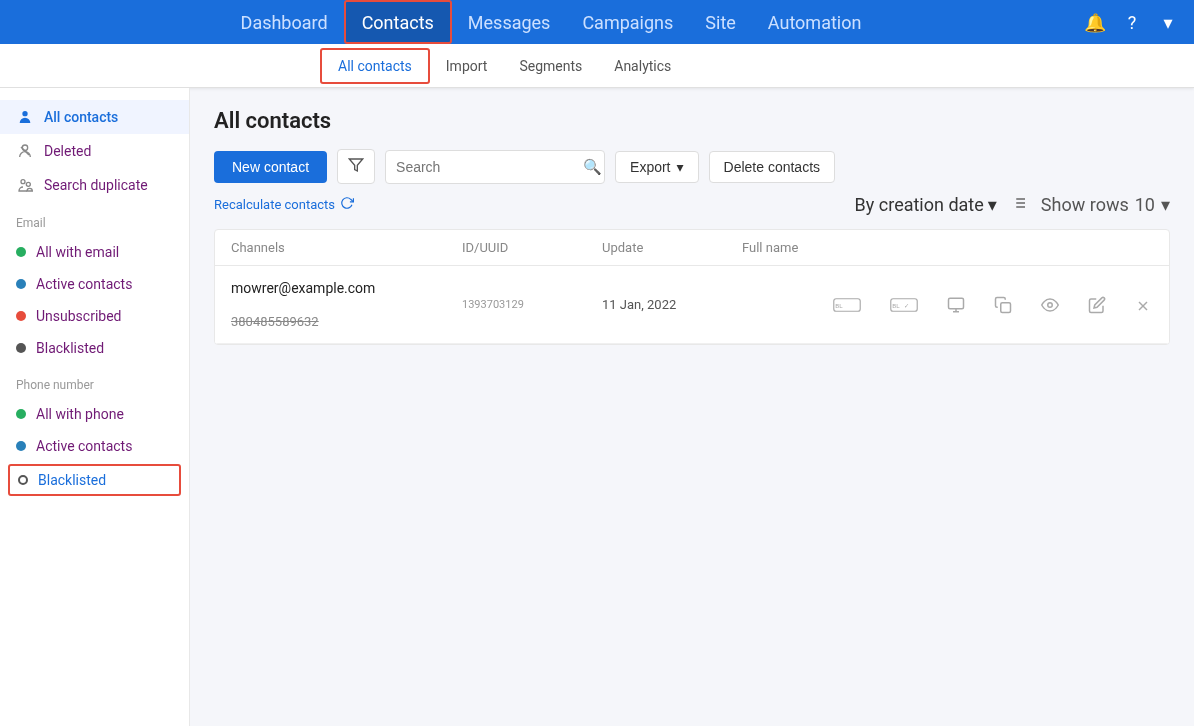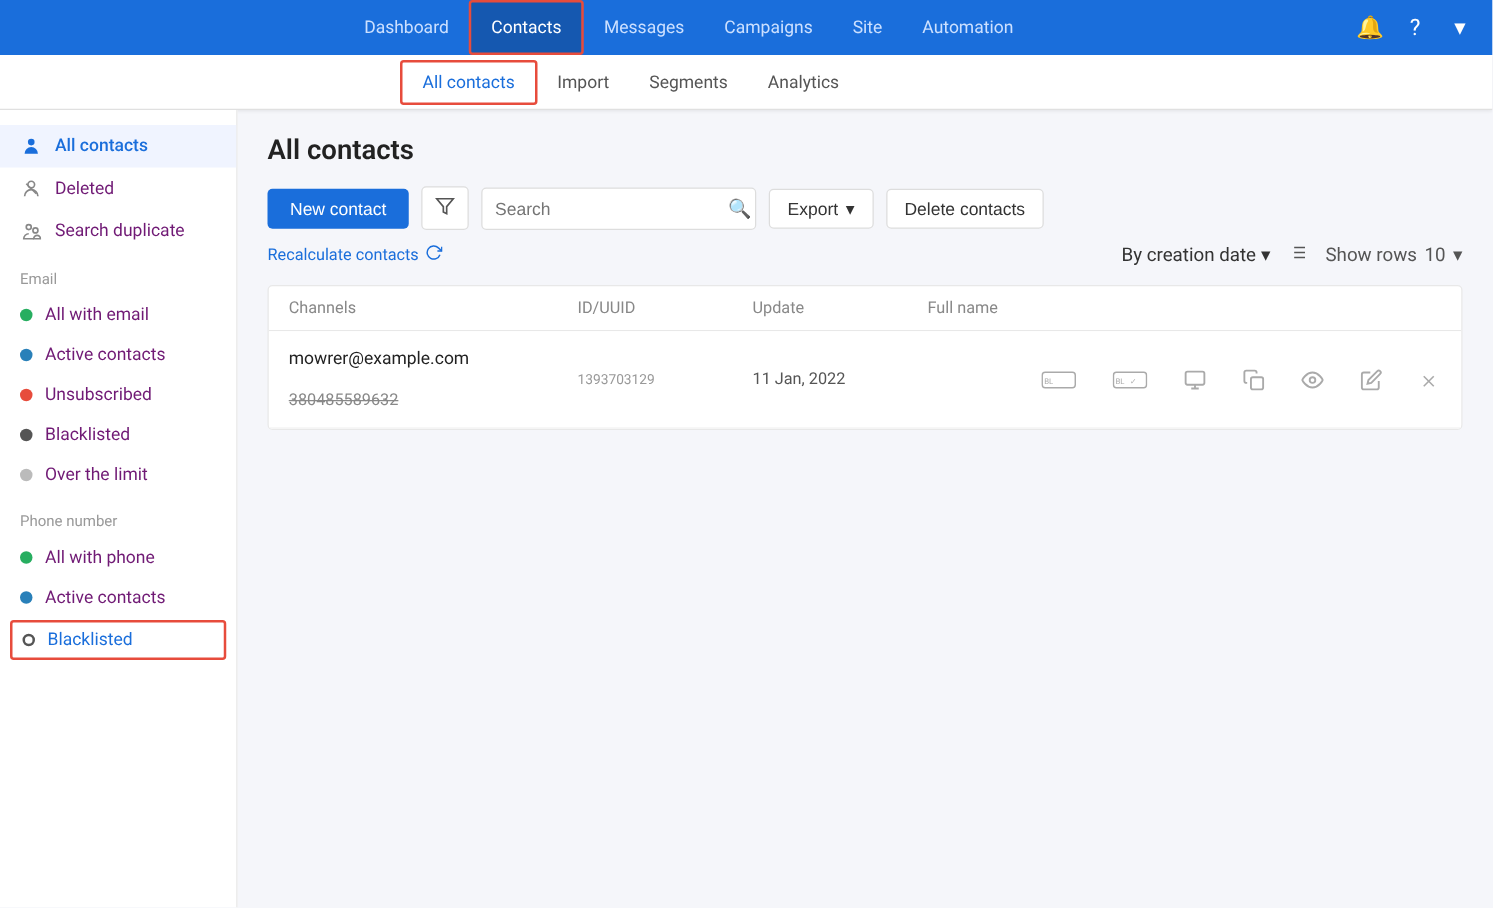--- a/index.html
+++ b/index.html
@@ -21,21 +21,21 @@
       flex: 1;
       justify-content: center;
     }
     .top-nav-link {
       color: #cce0ff;
       text-decoration: none;
       padding: 0 16px;
       height: 44px;
       display: flex;
       align-items: center;
-      font-size: 14px;
+      font-size: 18px;
       cursor: pointer;
     }
     .top-nav-link.active {
       background: #1558b0;
       color: #fff;
       border: 2px solid #e74c3c;
       border-radius: 3px;
     }
     .top-nav-right {
       display: flex;
@@ -224,21 +224,21 @@
       font-size: 13px;
       cursor: pointer;
       display: flex;
       align-items: center;
       gap: 5px;
     }
     .sort-row {
       display: flex;
       align-items: center;
       gap: 14px;
-      font-size: 15px;
+      font-size: 18px;
       color: #555;
       padding-left: 47px;
     }
     .sort-btn {
       display: flex; align-items: center; gap: 4px;
       cursor: pointer;
       color: #333;
     }
     .show-rows {
       display: flex; align-items: center; gap: 6px;
@@ -363,24 +363,20 @@
       <span class="dot dot-blue"></span>
       <span>Active contacts</span>
     </div>
     <div class="sidebar-item">
       <span class="dot dot-orange"></span>
       <span>Unsubscribed</span>
     </div>
     <div class="sidebar-item">
       <span class="dot dot-dark"></span>
       <span>Blacklisted</span>
-    </div>
-    <div class="sidebar-item">
-      <span class="dot dot-gray"></span>
-      <span>Over the limit</span>
     </div>
 
     <div class="sidebar-section-label">Phone number</div>
 
     <div class="sidebar-item">
       <span class="dot dot-green"></span>
       <span>All with phone</span>
     </div>
     <div class="sidebar-item">
       <span class="dot dot-blue"></span>

